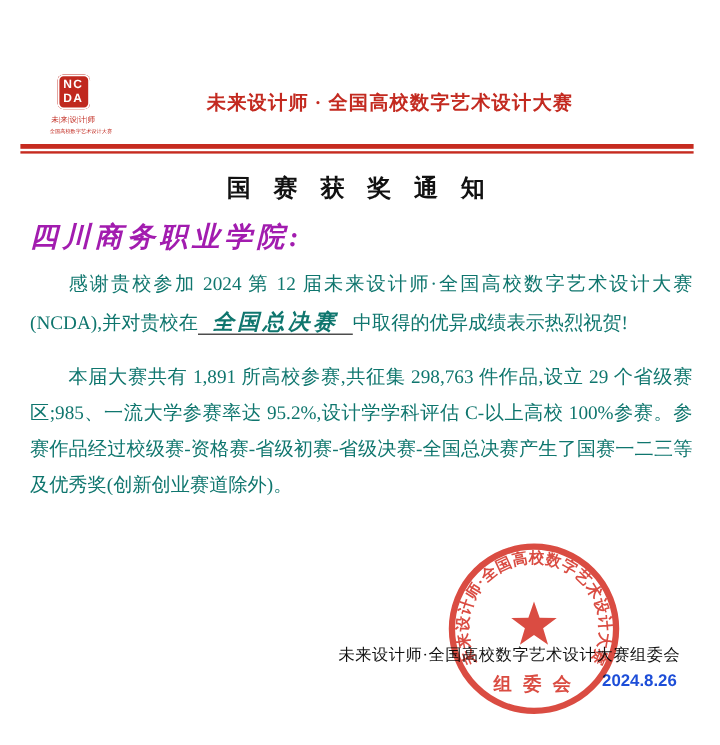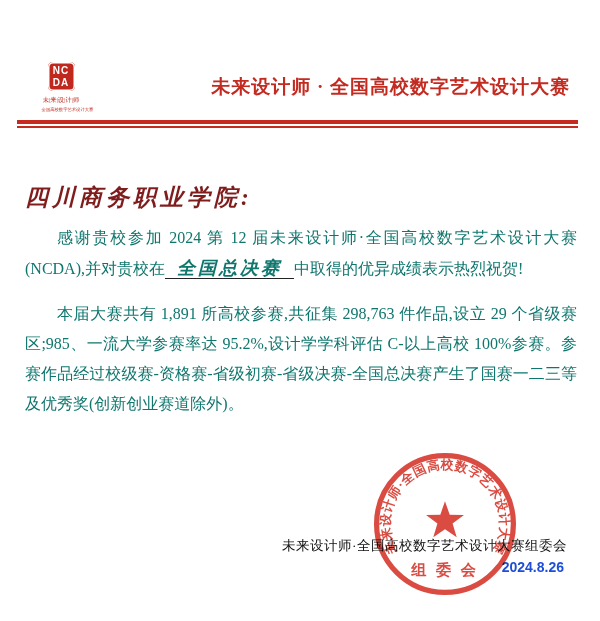--- a/index.html
+++ b/index.html
@@ -13,37 +13,37 @@
   .logo-seal{
     width:27px;height:29px;margin:0 auto;background:#c0281e;border-radius:5px;
     color:#fff;font-family:"Liberation Sans","DejaVu Sans",sans-serif;
     font-weight:bold;font-size:10px;line-height:12px;letter-spacing:1px;
     display:flex;flex-direction:column;justify-content:center;
     box-shadow:inset 0 0 0 1.5px #fff, inset 0 0 0 3px #c0281e;
   }
   .logo-sub1{margin-top:4px;font-size:7px;color:#c0281e;white-space:nowrap;transform:scale(.9);transform-origin:center;}
   .logo-sub2{font-size:6px;color:#c0281e;white-space:nowrap;transform:scale(.72);transform-origin:center;}
   .title{
-    position:absolute;left:80px;right:30px;top:70px;text-align:right;
-    color:#c32a20;font-size:19px;font-weight:bold;letter-spacing:1px;line-height:34px;
+    position:absolute;left:80px;right:30px;top:70px;text-align:center;
+    color:#c32a20;font-size:16px;font-weight:bold;letter-spacing:1px;line-height:34px;
     white-space:nowrap;
   }
   .rule{position:absolute;left:17px;top:120px;width:561px;}
   .rule-thick{height:4px;background:#c62b20;}
   .rule-thin{height:2px;background:#c62b20;margin-top:2px;}
   
   .heading{
     position:absolute;left:0;right:0;top:143px;text-align:center;
     font-size:20px;font-weight:bold;letter-spacing:7px;color:#111;
   }
   
   .letter{position:absolute;left:25px;top:182px;width:552px;}
   .recipient{
     font-size:23px;font-style:italic;font-weight:600;letter-spacing:4px;
-    margin:0 0 10px 0;color:#7f1d1d;
+    margin:0 0 10px 0;color:#a21caf;
   }
   .letter p{
     margin:0;font-size:16px;line-height:30px;text-align:justify;
     text-indent:2em;color:#0f766e;
   }
   .letter p.p2{margin-top:15px;}
   .letter p.p3{margin-top:10px;}
   .hand-underline{
     font-style:italic;font-weight:600;font-size:18px;letter-spacing:3px;
     padding:0 12px;border-bottom:1.5px solid #222;
@@ -82,20 +82,21 @@
     <div class="logo-sub2">全国高校数字艺术设计大赛</div>
   </div>
 
   <div class="title">未来设计师 · 全国高校数字艺术设计大赛</div>
 
   <div class="rule">
     <div class="rule-thick"></div>
     <div class="rule-thin"></div>
   </div>
 
+  <div class="heading">国 赛 获 奖 通 知</div>
 
   <div class="letter">
     <div class="recipient">四川商务职业学院:</div>
 
     <p class="p1"><span>感谢贵校参加 2024 第 12 届未来设计师·全国高校数字艺术设计大赛(NCDA),并对贵校在</span><span class="hand-underline">全国总决赛</span><span>中取得的优异成绩表示热烈祝贺!</span></p>
 
     <p class="p2">本届大赛共有 1,891 所高校参赛,共征集 298,763 件作品,设立 29 个省级赛区;985、一流大学参赛率达 95.2%,设计学学科评估 C-以上高校 100%参赛。参赛作品经过校级赛-资格赛-省级初赛-省级决赛-全国总决赛产生了国赛一二三等及优秀奖(创新创业赛道除外)。</p>
 
   </div>
 

